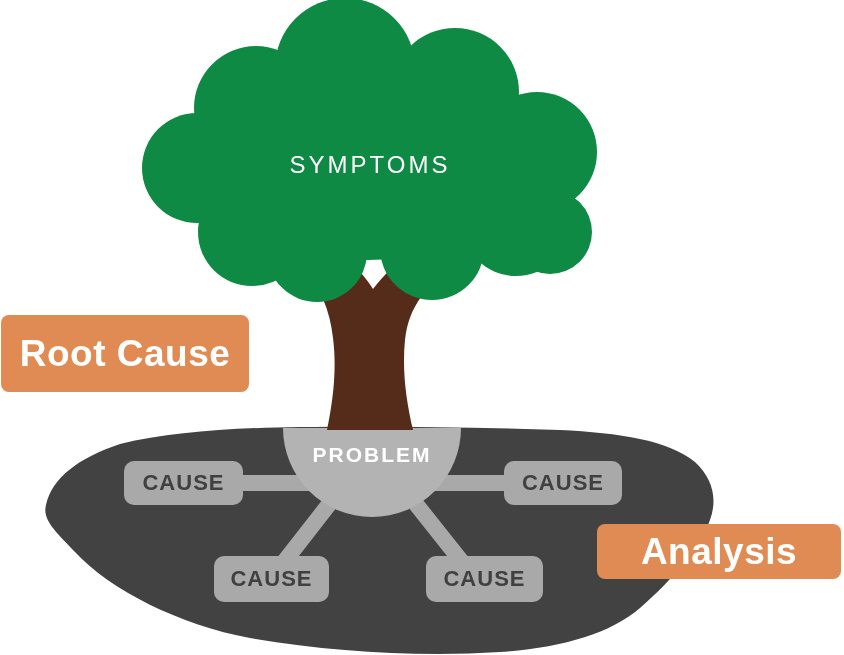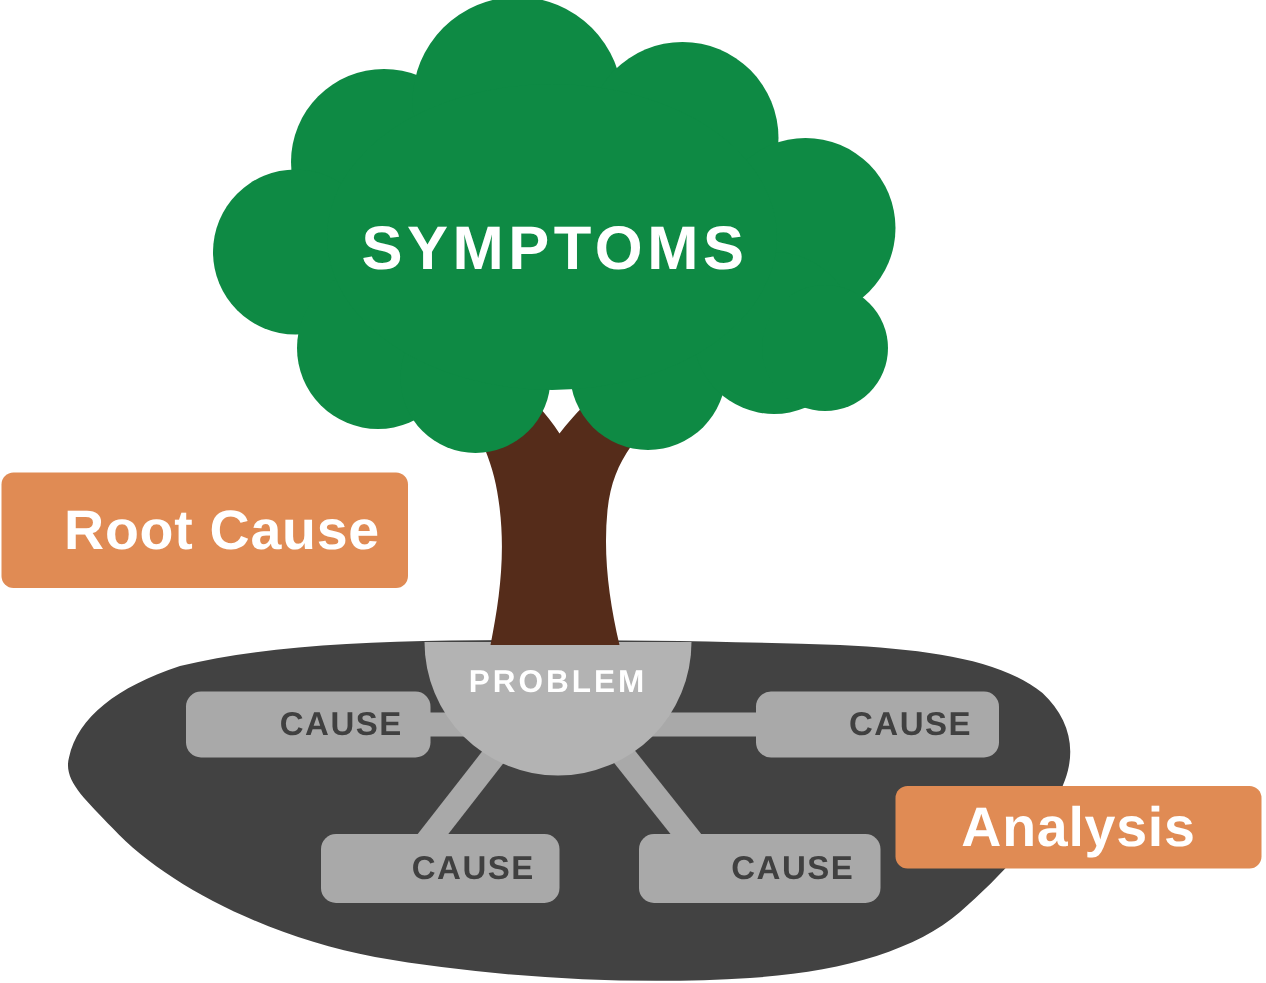--- a/index.html
+++ b/index.html
@@ -18,26 +18,25 @@
     color:#ffffff;
     font-weight:700;
     font-size:37px;
     letter-spacing:0.5px;
   }
   .cause-box{
     border-radius:10px;
     font-weight:700;
     font-size:22px;
     letter-spacing:1px;
-    padding-left:44px;
   }
   .symptoms{
     color:#ffffff;
-    font-weight:700;
-    font-size:41px;
+    font-weight:400;
+    font-size:24px;
     letter-spacing:3px;
     text-align:center;
   }
   .problem{
     color:#ffffff;
     font-weight:700;
     font-size:21px;
     letter-spacing:2px;
     text-align:center;
   }
@@ -102,17 +101,17 @@
   <div class="abs center problem" style="left: 302px; top: 442px; width: 140px; height: 26px; color: rgb(255, 255, 255);">PROBLEM</div>
 
   <div class="abs center cause-box" style="left: 124px; top: 461px; width: 119px; height: 44px; background-color: rgb(169, 169, 169); color: rgb(64, 64, 64);">CAUSE</div>
 
   <div class="abs center cause-box" style="left: 504px; top: 461px; width: 118px; height: 44px; background-color: rgb(169, 169, 169); color: rgb(64, 64, 64);">CAUSE</div>
 
   <div class="abs center cause-box" style="left: 214px; top: 556px; width: 115px; height: 46px; background-color: rgb(169, 169, 169); color: rgb(64, 64, 64);">CAUSE</div>
 
   <div class="abs center cause-box" style="left: 426px; top: 556px; width: 117px; height: 46px; background-color: rgb(169, 169, 169); color: rgb(64, 64, 64);">CAUSE</div>
 
-  <div class="abs center tag" style="left: 1px; top: 315px; width: 248px; height: 77px; background-color: rgb(224, 139, 84); color: rgb(255, 255, 255); padding-left: 23px;">Root Cause</div>
+  <div class="abs center tag" style="left: 1px; top: 315px; width: 248px; height: 77px; background-color: rgb(224, 139, 84); color: rgb(255, 255, 255);">Root Cause</div>
 
   <div class="abs center tag" style="left: 597px; top: 524px; width: 244px; height: 55px; background-color: rgb(224, 139, 84); color: rgb(255, 255, 255);">Analysis</div>
 
 </div>
 
 </body></html>

